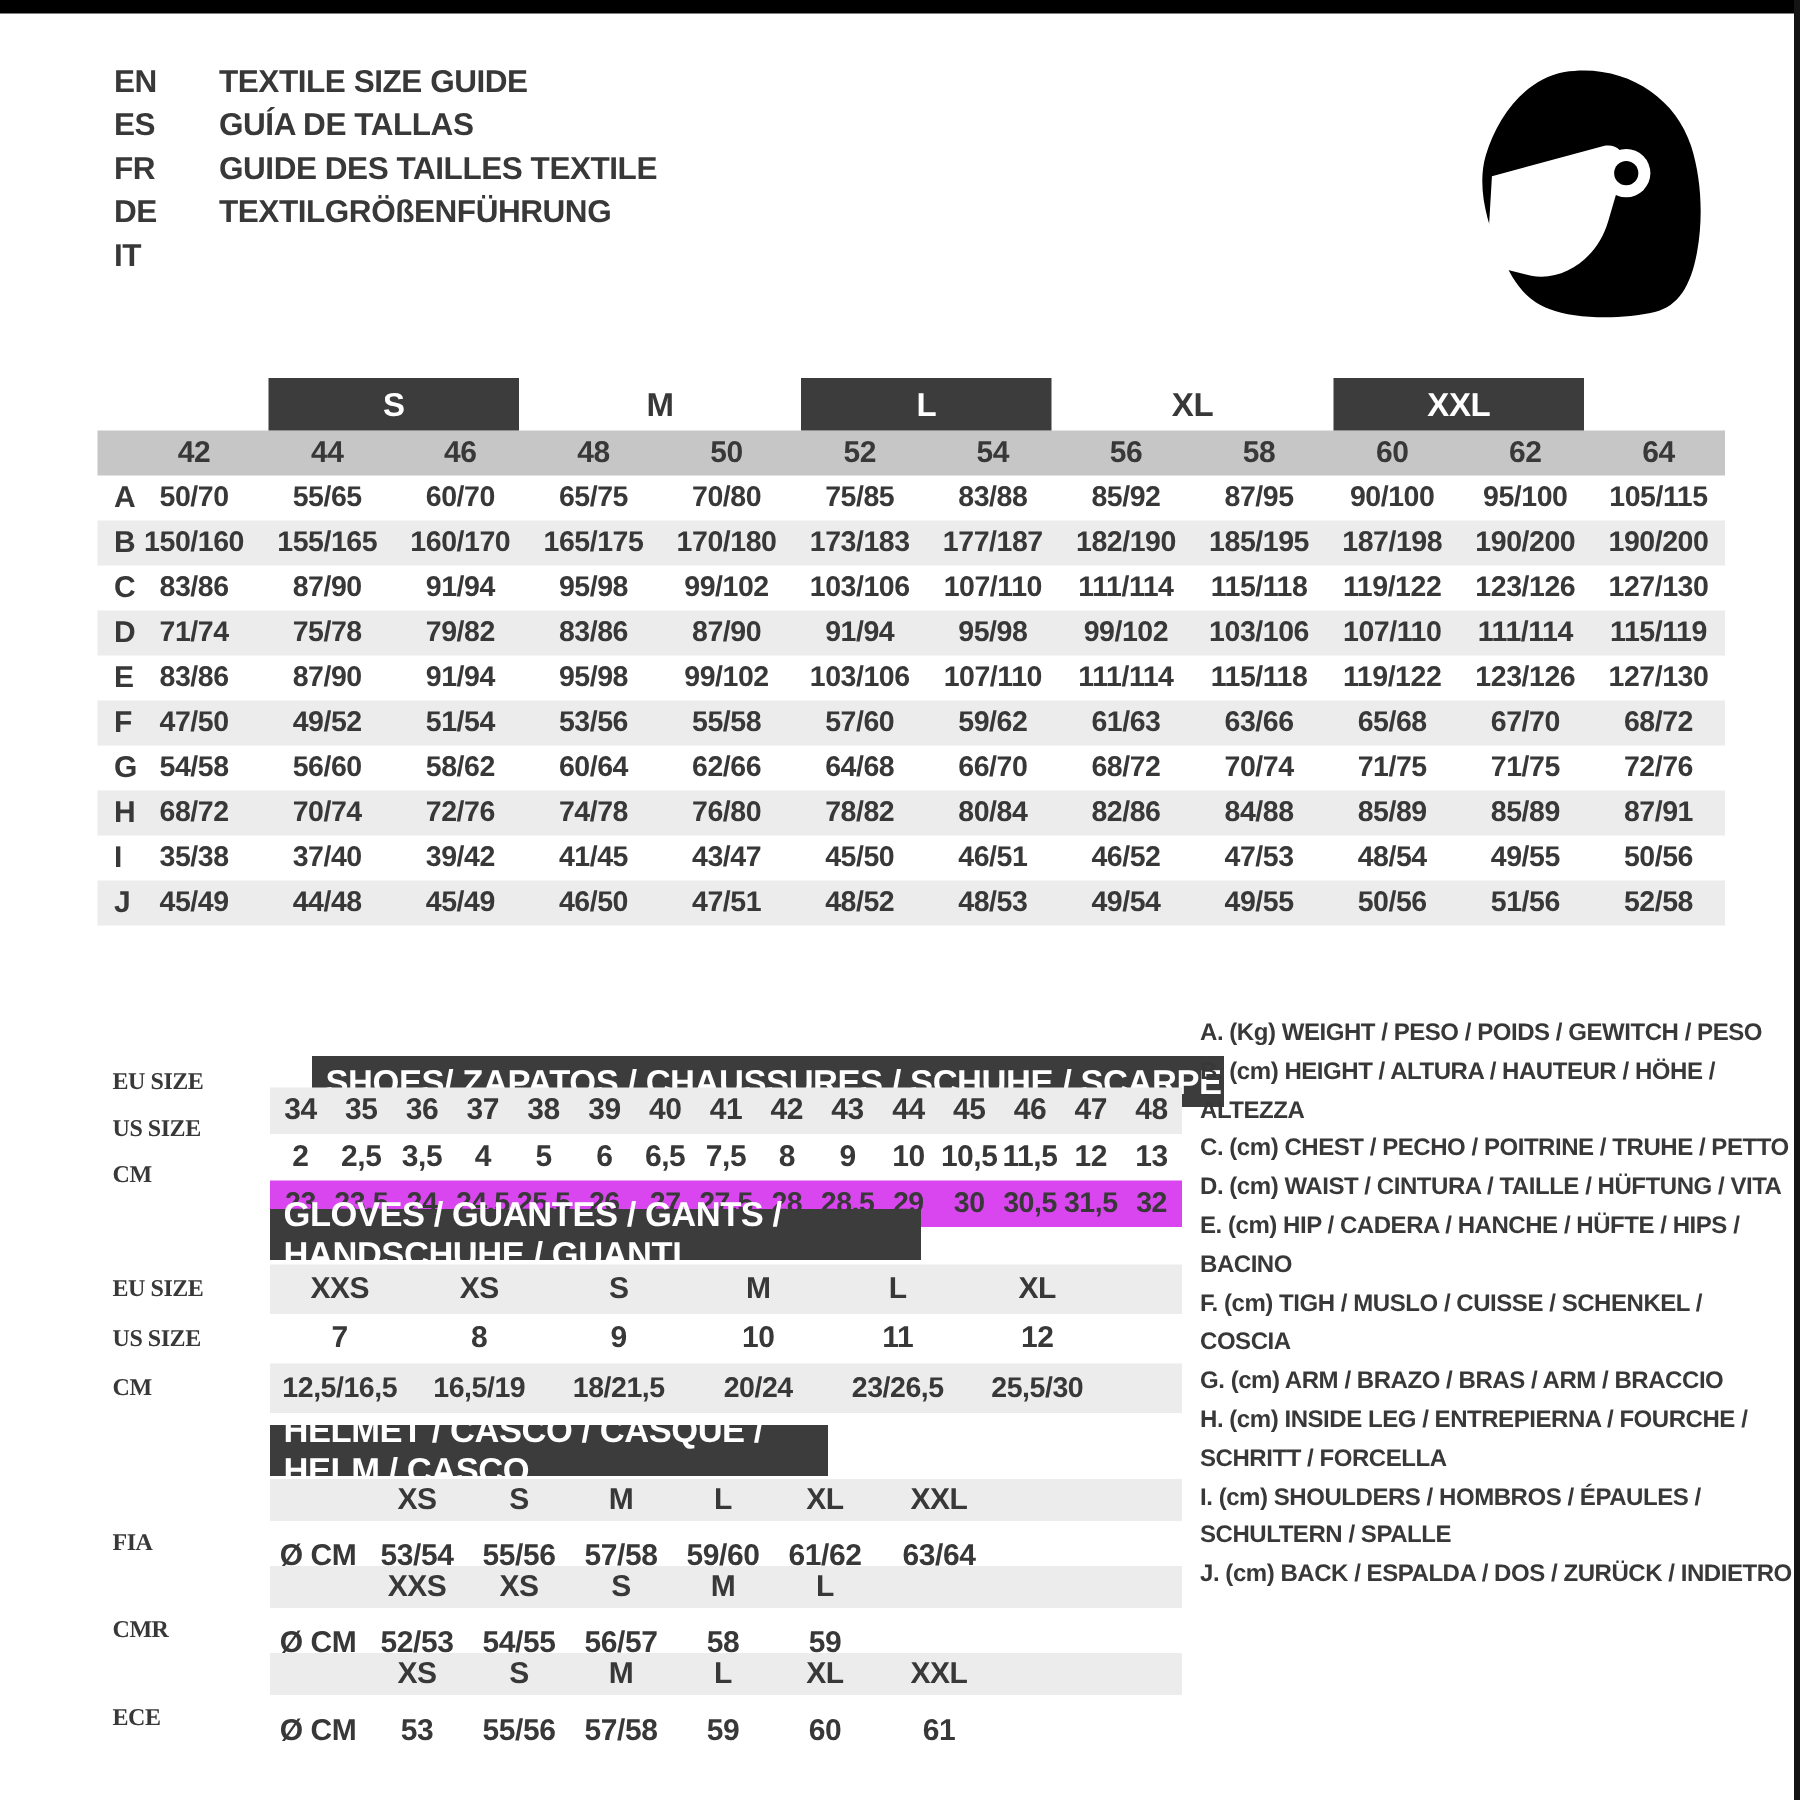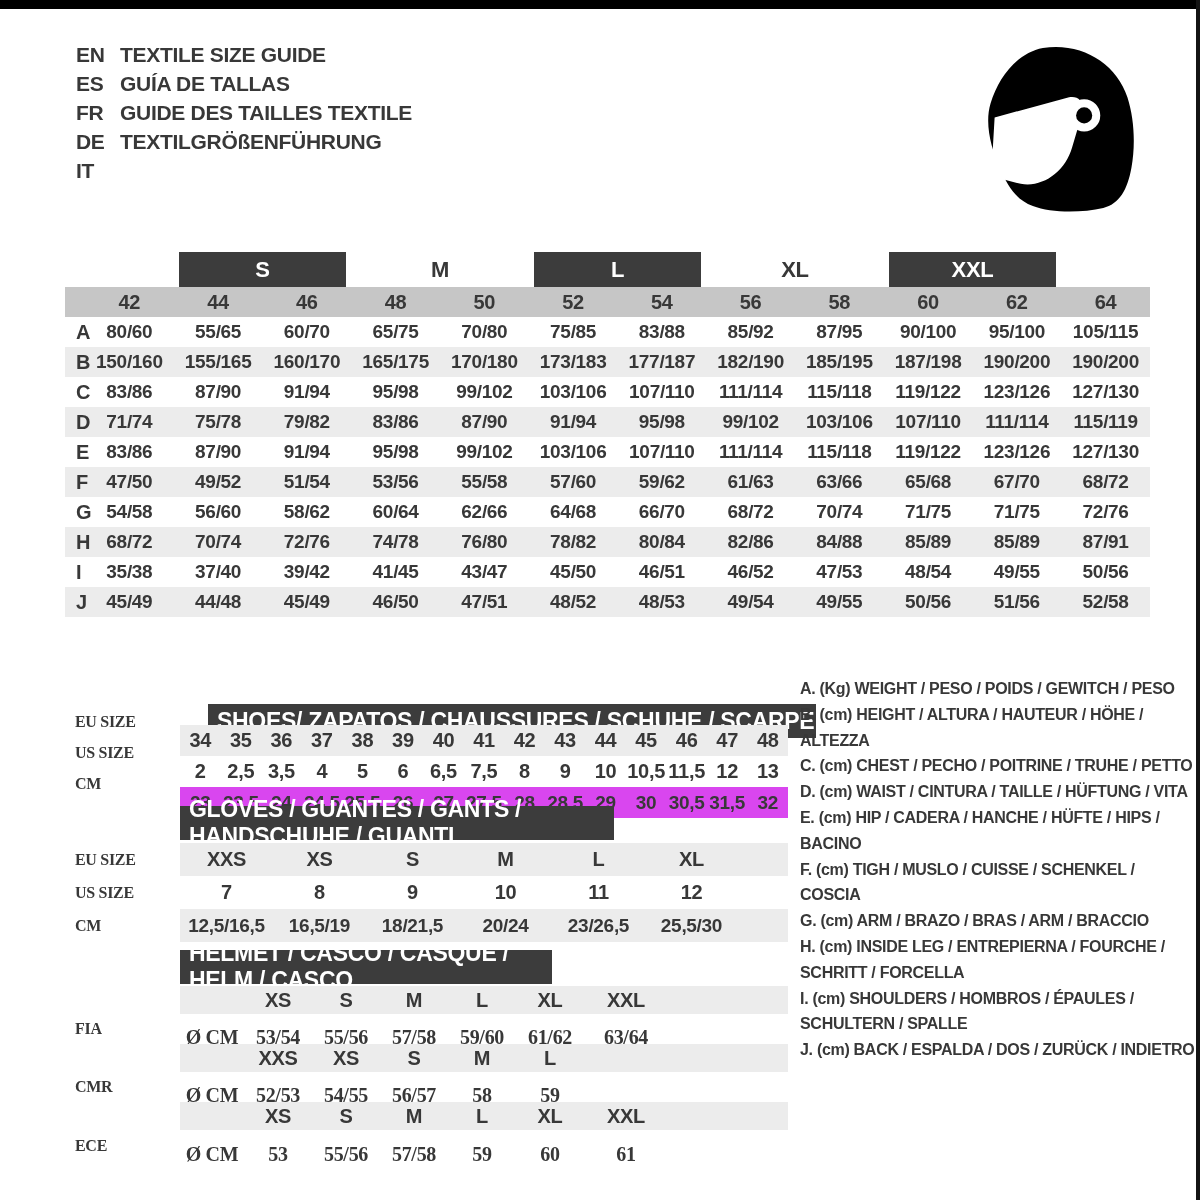--- a/index.html
+++ b/index.html
@@ -7,21 +7,21 @@
     width:1200px;height:1200px;position:relative;overflow:hidden;
     background:#ffffff;color:#383838;
     font-family:"Liberation Sans",sans-serif;font-weight:700;
     letter-spacing:-0.3px;
   }
   .top-border{position:absolute;left:0;top:0;width:1200px;height:9px;background:#000;}
   .right-border{position:absolute;right:0;top:0;width:4px;height:1200px;background:#141414;}
 
   
   .languages{position:absolute;left:76px;top:40px;}
-  .lang-row{display:flex;height:29px;align-items:center;font-size:21px;}
+  .lang-row{display:flex;height:29px;align-items:center;font-size:21px;gap:26px;}
   .lang-code{width:44px;}
 
   
   .helmet-icon{position:absolute;left:980px;top:45px;width:156px;height:168px;}
 
   
   .main-table{position:absolute;left:65px;top:252px;width:1085px;}
   .grid13{display:grid;grid-template-columns:20px repeat(12,1fr);}
   .group-row{height:35px;}
   .group-cell{display:flex;align-items:center;justify-content:center;font-size:22px;}
@@ -55,21 +55,21 @@
   .gloves-row{position:absolute;left:180px;width:608px;height:33px;display:grid;
     grid-template-columns:repeat(6,93px);}
   .gloves-eu{top:843px;background:#ececec;}
   .gloves-us{top:876px;}
   .gloves-cm{top:909px;background:#ececec;}
 
   
   .helmet-row{position:absolute;left:180px;width:608px;display:grid;
     grid-template-columns:64px 68px 68px 68px 68px 68px 84px;}
   .helmet-sizes{height:28px;background:#ececec;}
-  .helmet-vals{height:46px;font-family:Liberation Serif, serif;}
+  .helmet-vals{height:46px;}
   .h-s1{top:986px;} .h-v1{top:1014px;}
   .h-s2{top:1044px;} .h-v2{top:1072px;}
   .h-s3{top:1102px;} .h-v3{top:1131px;}
 
   
   .legend{position:absolute;left:800px;top:676px;width:396px;list-style:none;margin:0;padding:0;}
   .legend li{font-size:16px;line-height:25.8px;}
 </style>
 </head>
 <body>
@@ -127,21 +127,21 @@
       <div class="size-cell">54</div>
       <div class="size-cell">56</div>
       <div class="size-cell">58</div>
       <div class="size-cell">60</div>
       <div class="size-cell">62</div>
       <div class="size-cell">64</div>
     </div>
   <div id="main-rows">
       <div class="grid13 trow">
         <div class="letter-cell">A</div>
-        <div class="val-cell">80/60</div>
+        <div class="val-cell">50/70</div>
         <div class="val-cell">55/65</div>
         <div class="val-cell">60/70</div>
         <div class="val-cell">65/75</div>
         <div class="val-cell">70/80</div>
         <div class="val-cell">75/85</div>
         <div class="val-cell">83/88</div>
         <div class="val-cell">85/92</div>
         <div class="val-cell">87/95</div>
         <div class="val-cell">90/100</div>
         <div class="val-cell">95/100</div>

